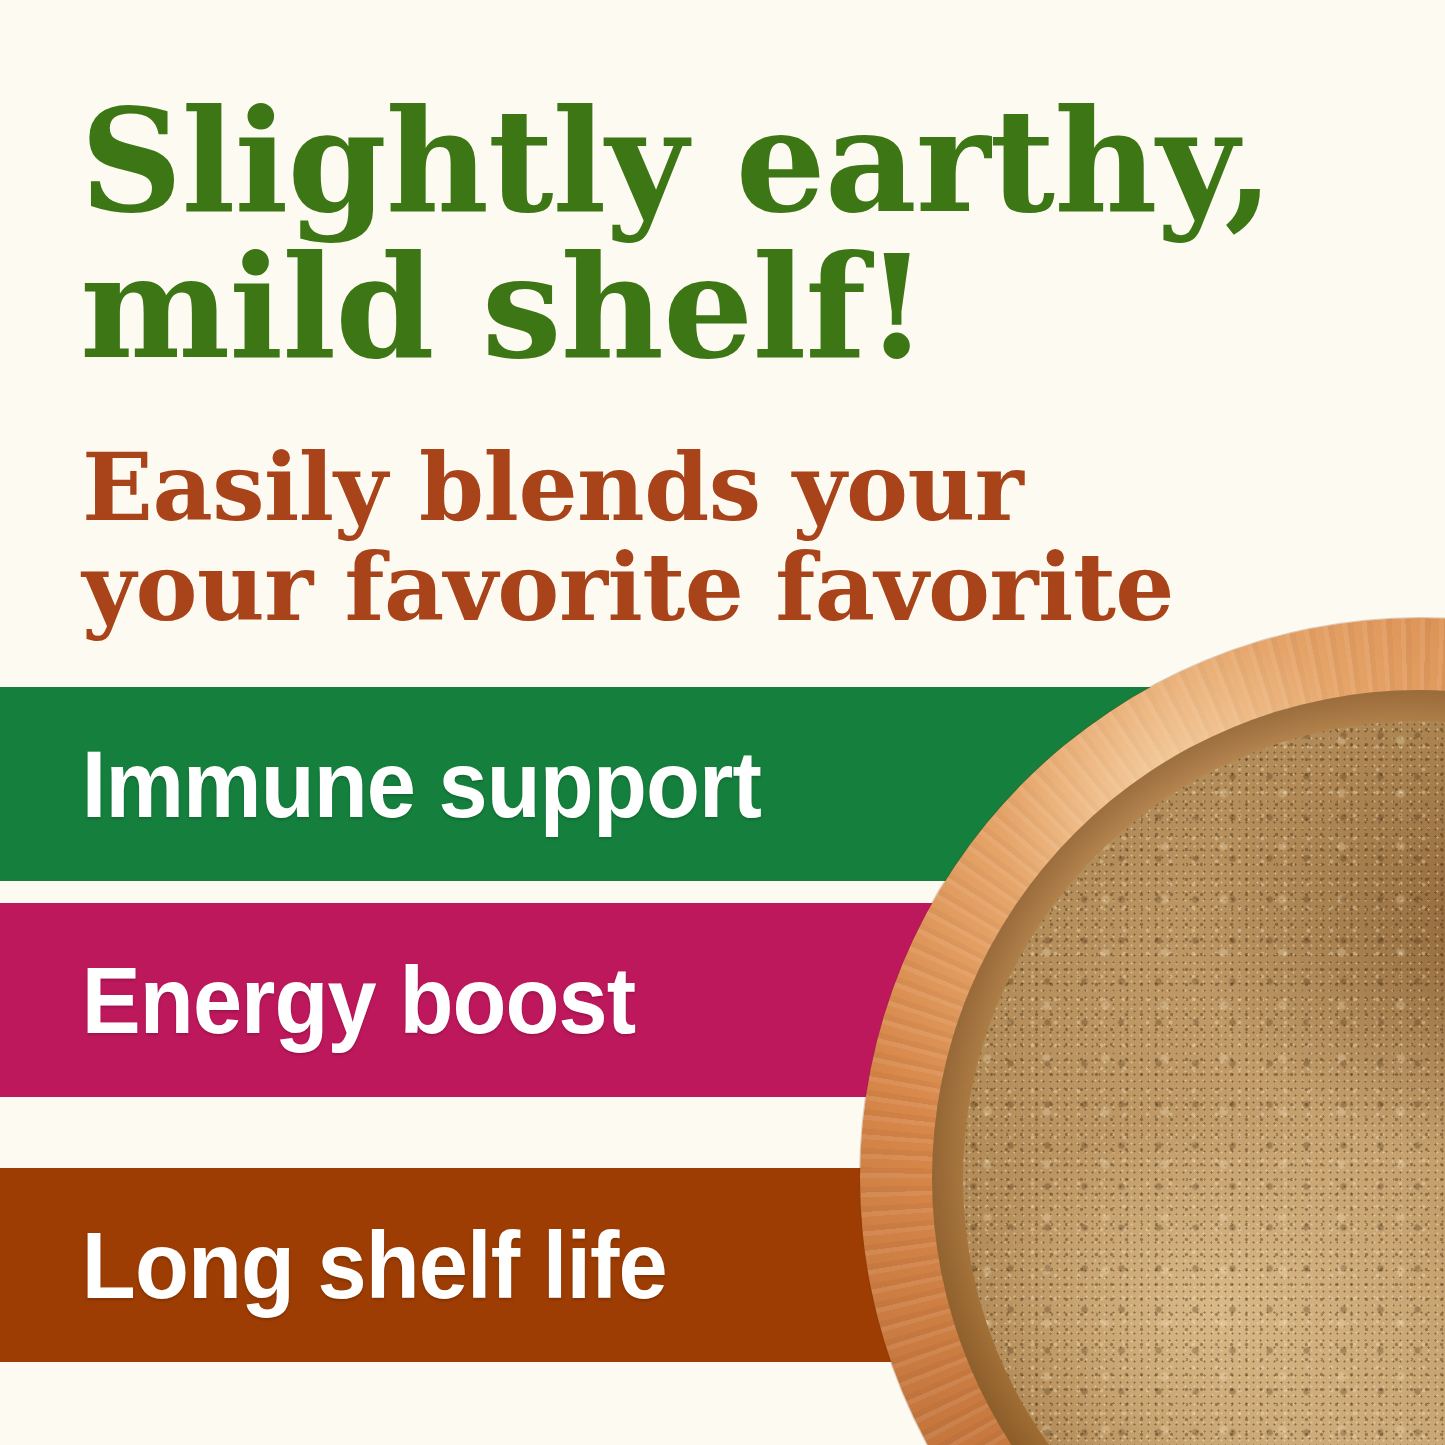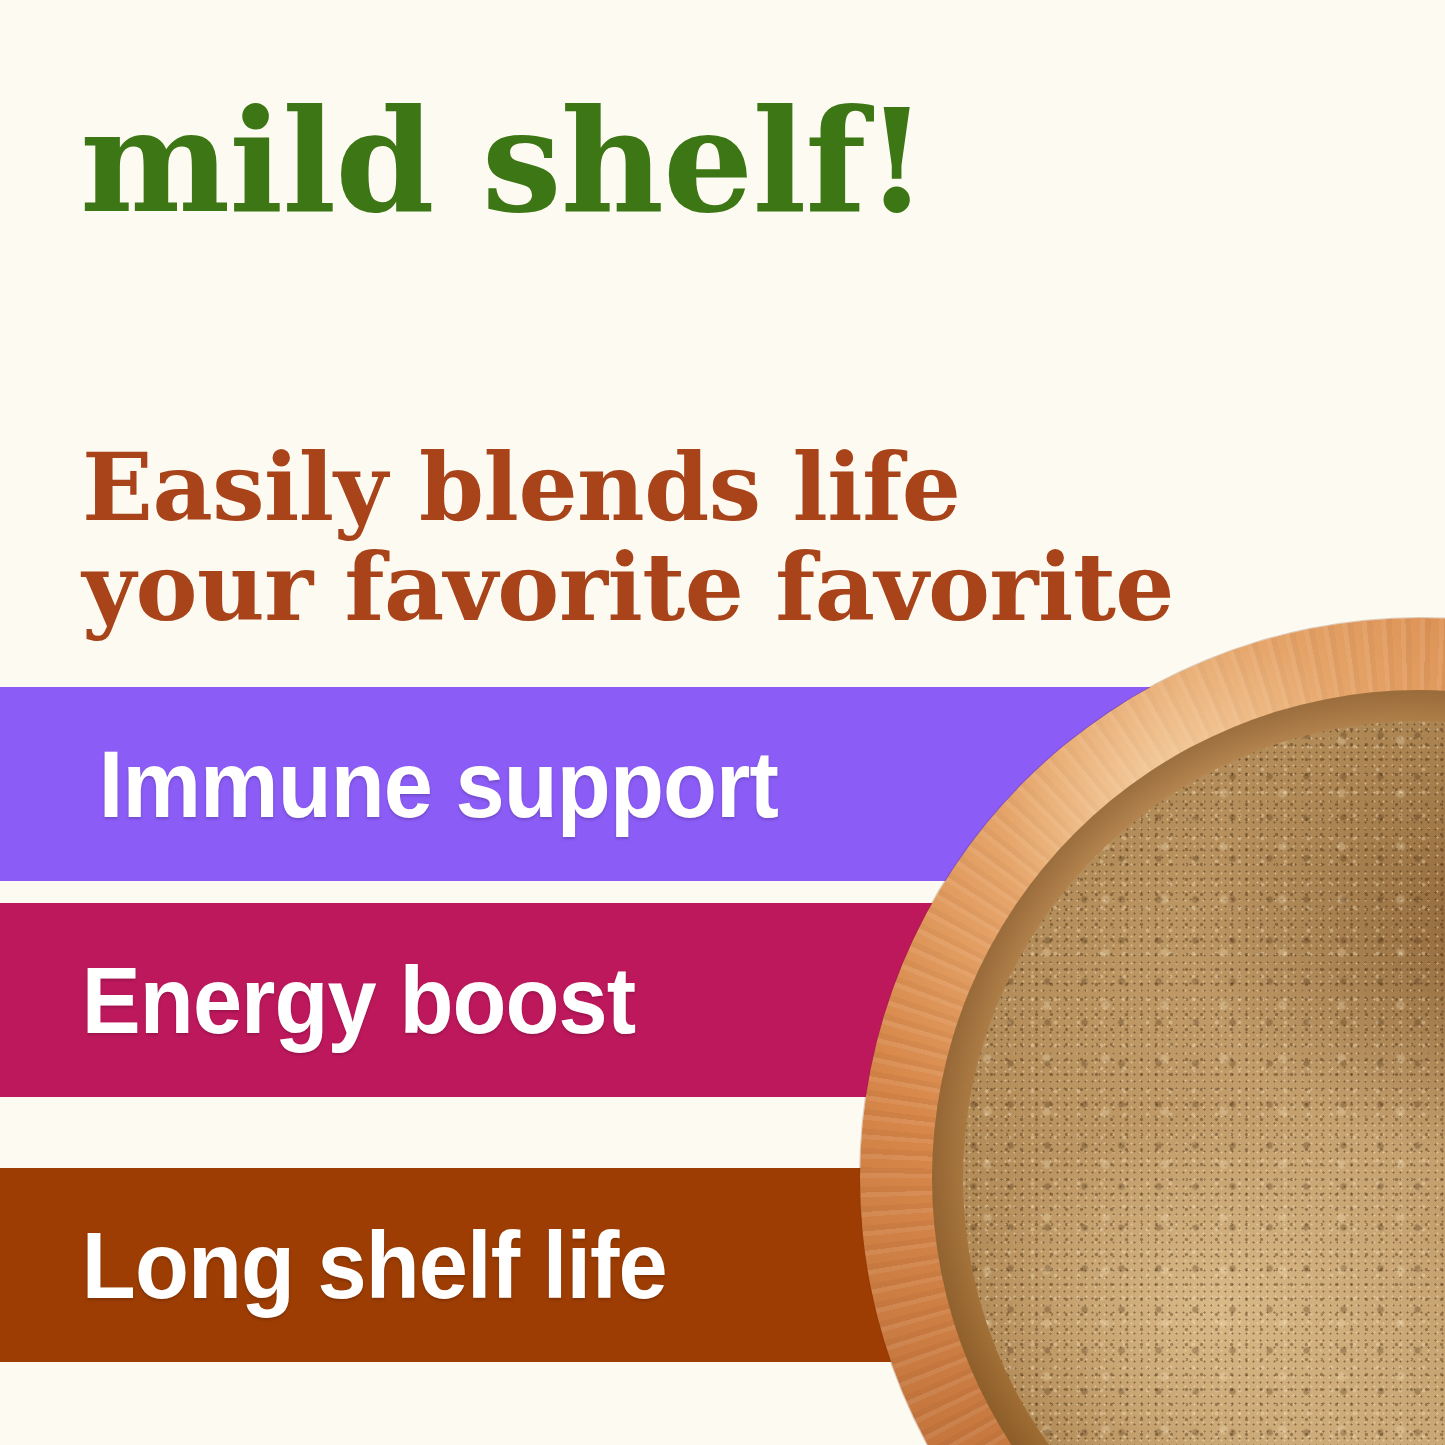--- a/index.html
+++ b/index.html
@@ -174,38 +174,39 @@
     font-weight: bold;
     font-size: 95px;
     line-height: 1;
     letter-spacing: -1px;
     padding-left: 88px;
     white-space: nowrap;
     transform: scaleX(0.93);
     transform-origin: left center;
     text-shadow: 0 2px 3px rgba(0,0,0,.18);
   }
-  #bar-0 { top: 687px;  width: 1199px; background: #8b5cf6; padding-left: 17px; }
+  #bar-0 { top: 687px;  width: 1199px; background: #15803d; }
   #bar-1 { top: 903px;  width: 1445px; background: #be185d; }
   #bar-2 { top: 1168px; width: 1352px; background: #9d3d03; }
 
   
   .photo-layer { z-index: 5; }
 </style>
 </head>
 <body>
 
 <div id="poster">
 
   <div class="headline">
+    <span class="line">Slightly earthy,</span>
     <span class="line">mild shelf!</span>
   </div>
 
   <div class="subhead">
-    <span class="line">Easily blends life</span>
+    <span class="line">Easily blends your</span>
     <span class="line">your favorite favorite</span>
   </div>
 
   <div class="bars">
     <div class="bar" id="bar-0">
       <span class="bar-label">Immune support</span>
     </div>
     <div class="bar" id="bar-1">
       <span class="bar-label">Energy boost</span>
     </div>

